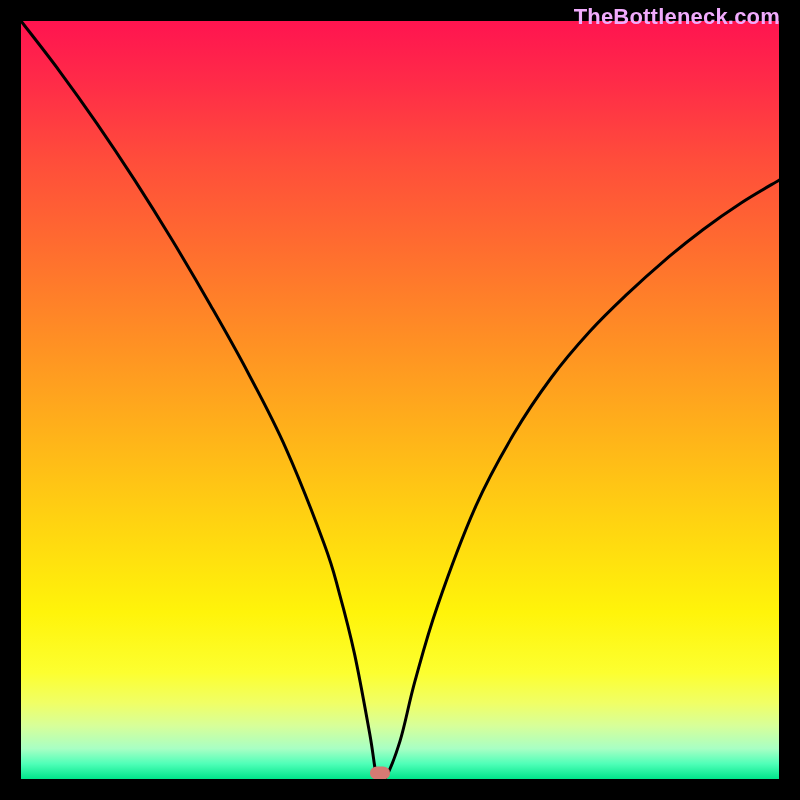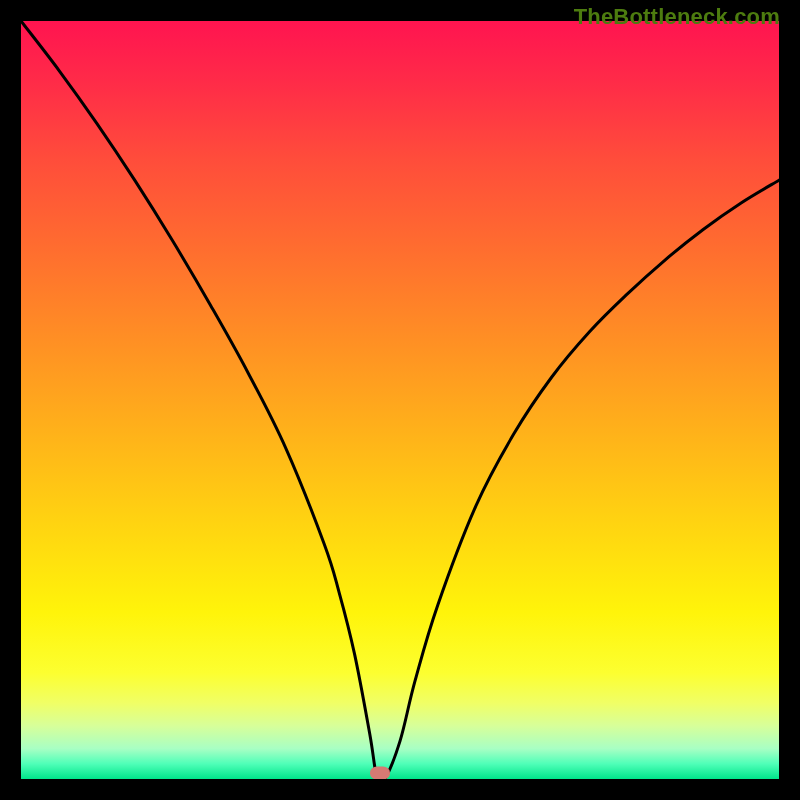--- a/index.html
+++ b/index.html
@@ -14,21 +14,21 @@
   .frame {
     position: relative;
     width: 800px;
     height: 800px;
     background: #000;
   }
   .watermark {
     position: absolute;
     top: 4px;
     right: 20px;
-    color: #4d7c0f;
+    color: #f0abfc;
     font-size: 22px;
     font-weight: 600;
     letter-spacing: 0.2px;
     z-index: 10;
   }
   .plot-area {
     position: absolute;
     left: 21px;
     top: 21px;
     width: 758px;

